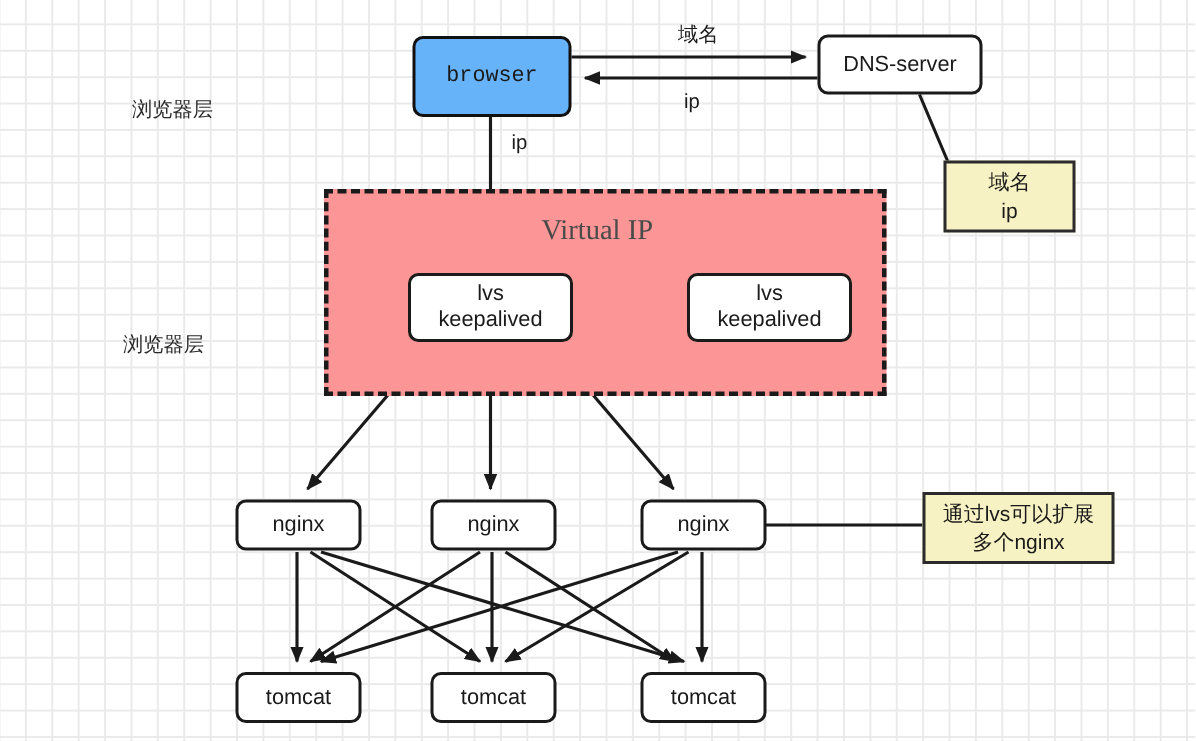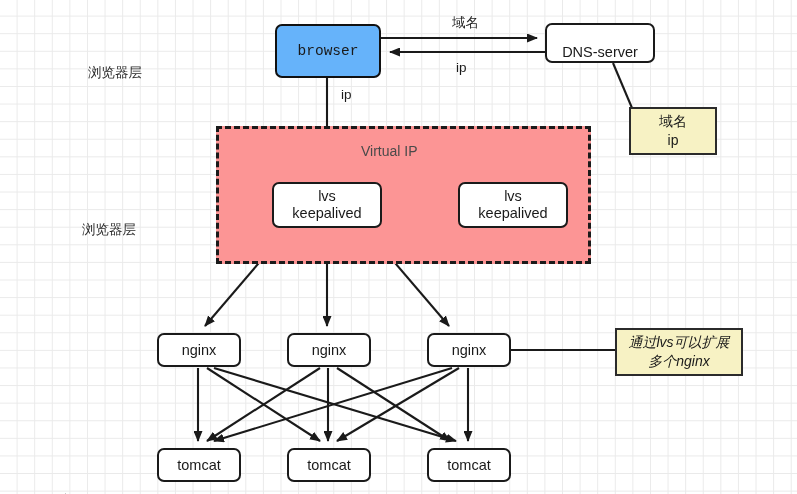--- a/index.html
+++ b/index.html
@@ -69,22 +69,23 @@
     position: absolute;
     box-sizing: border-box;
     background: #fc9595;
     border: 3px dashed #1a1a1a;
     z-index: 1;
   }
   .vip-title {
     position: absolute;
     z-index: 2;
     color: #4a4a4a;
-    font-size: 14px;
+    font-size: 19px;
     white-space: nowrap;
+    font-family: Liberation Serif, serif;
   }
   .layer-label {
     position: absolute;
     z-index: 2;
     color: #2a2a2a;
     font-size: 13.5px;
     white-space: nowrap;
     margin-top: 28px;
   }
   .edge-label {
@@ -152,21 +153,21 @@
   <div class="layer-label" style="left:46px; top:464px;">站点层</div>
 
   <div class="edge-label" style="left:452px; top:14px;">域名</div>
   <div class="edge-label" style="left:456px; top:60px;">ip</div>
   <div class="edge-label" style="left:341px; top:87px;">ip</div>
 
   <div class="node blue" style="left:275px; top:24px; width:106px; height:54px;font-family:Liberation Mono, monospace;">
     <span class="node-text">browser</span>
   </div>
 
-  <div class="node" style="left:545px; top:23px; width:110px; height:40px;align-items:flex-end;">
+  <div class="node" style="left:545px; top:23px; width:110px; height:40px;">
     <span class="node-text">DNS-server</span>
   </div>
 
   <div class="note" style="left:629px; top:107px; width:88px; height:48px;">
     <span class="node-text">域名
 ip</span>
   </div>
 
   <div class="node" style="left:272px; top:182px; width:110px; height:46px;">
     <span class="node-text">lvs
@@ -181,21 +182,21 @@
   <div class="node" style="left:157px; top:333px; width:84px; height:34px;">
     <span class="node-text">nginx</span>
   </div>
   <div class="node" style="left:287px; top:333px; width:84px; height:34px;">
     <span class="node-text">nginx</span>
   </div>
   <div class="node" style="left:427px; top:333px; width:84px; height:34px;">
     <span class="node-text">nginx</span>
   </div>
 
-  <div class="note" style="left:615px; top:328px; width:128px; height:48px;font-style:italic;">
+  <div class="note" style="left:615px; top:328px; width:128px; height:48px;">
     <span class="node-text">通过lvs可以扩展
 多个nginx</span>
   </div>
 
   <div class="node" style="left:157px; top:448px; width:84px; height:34px;">
     <span class="node-text">tomcat</span>
   </div>
   <div class="node" style="left:287px; top:448px; width:84px; height:34px;">
     <span class="node-text">tomcat</span>
   </div>

